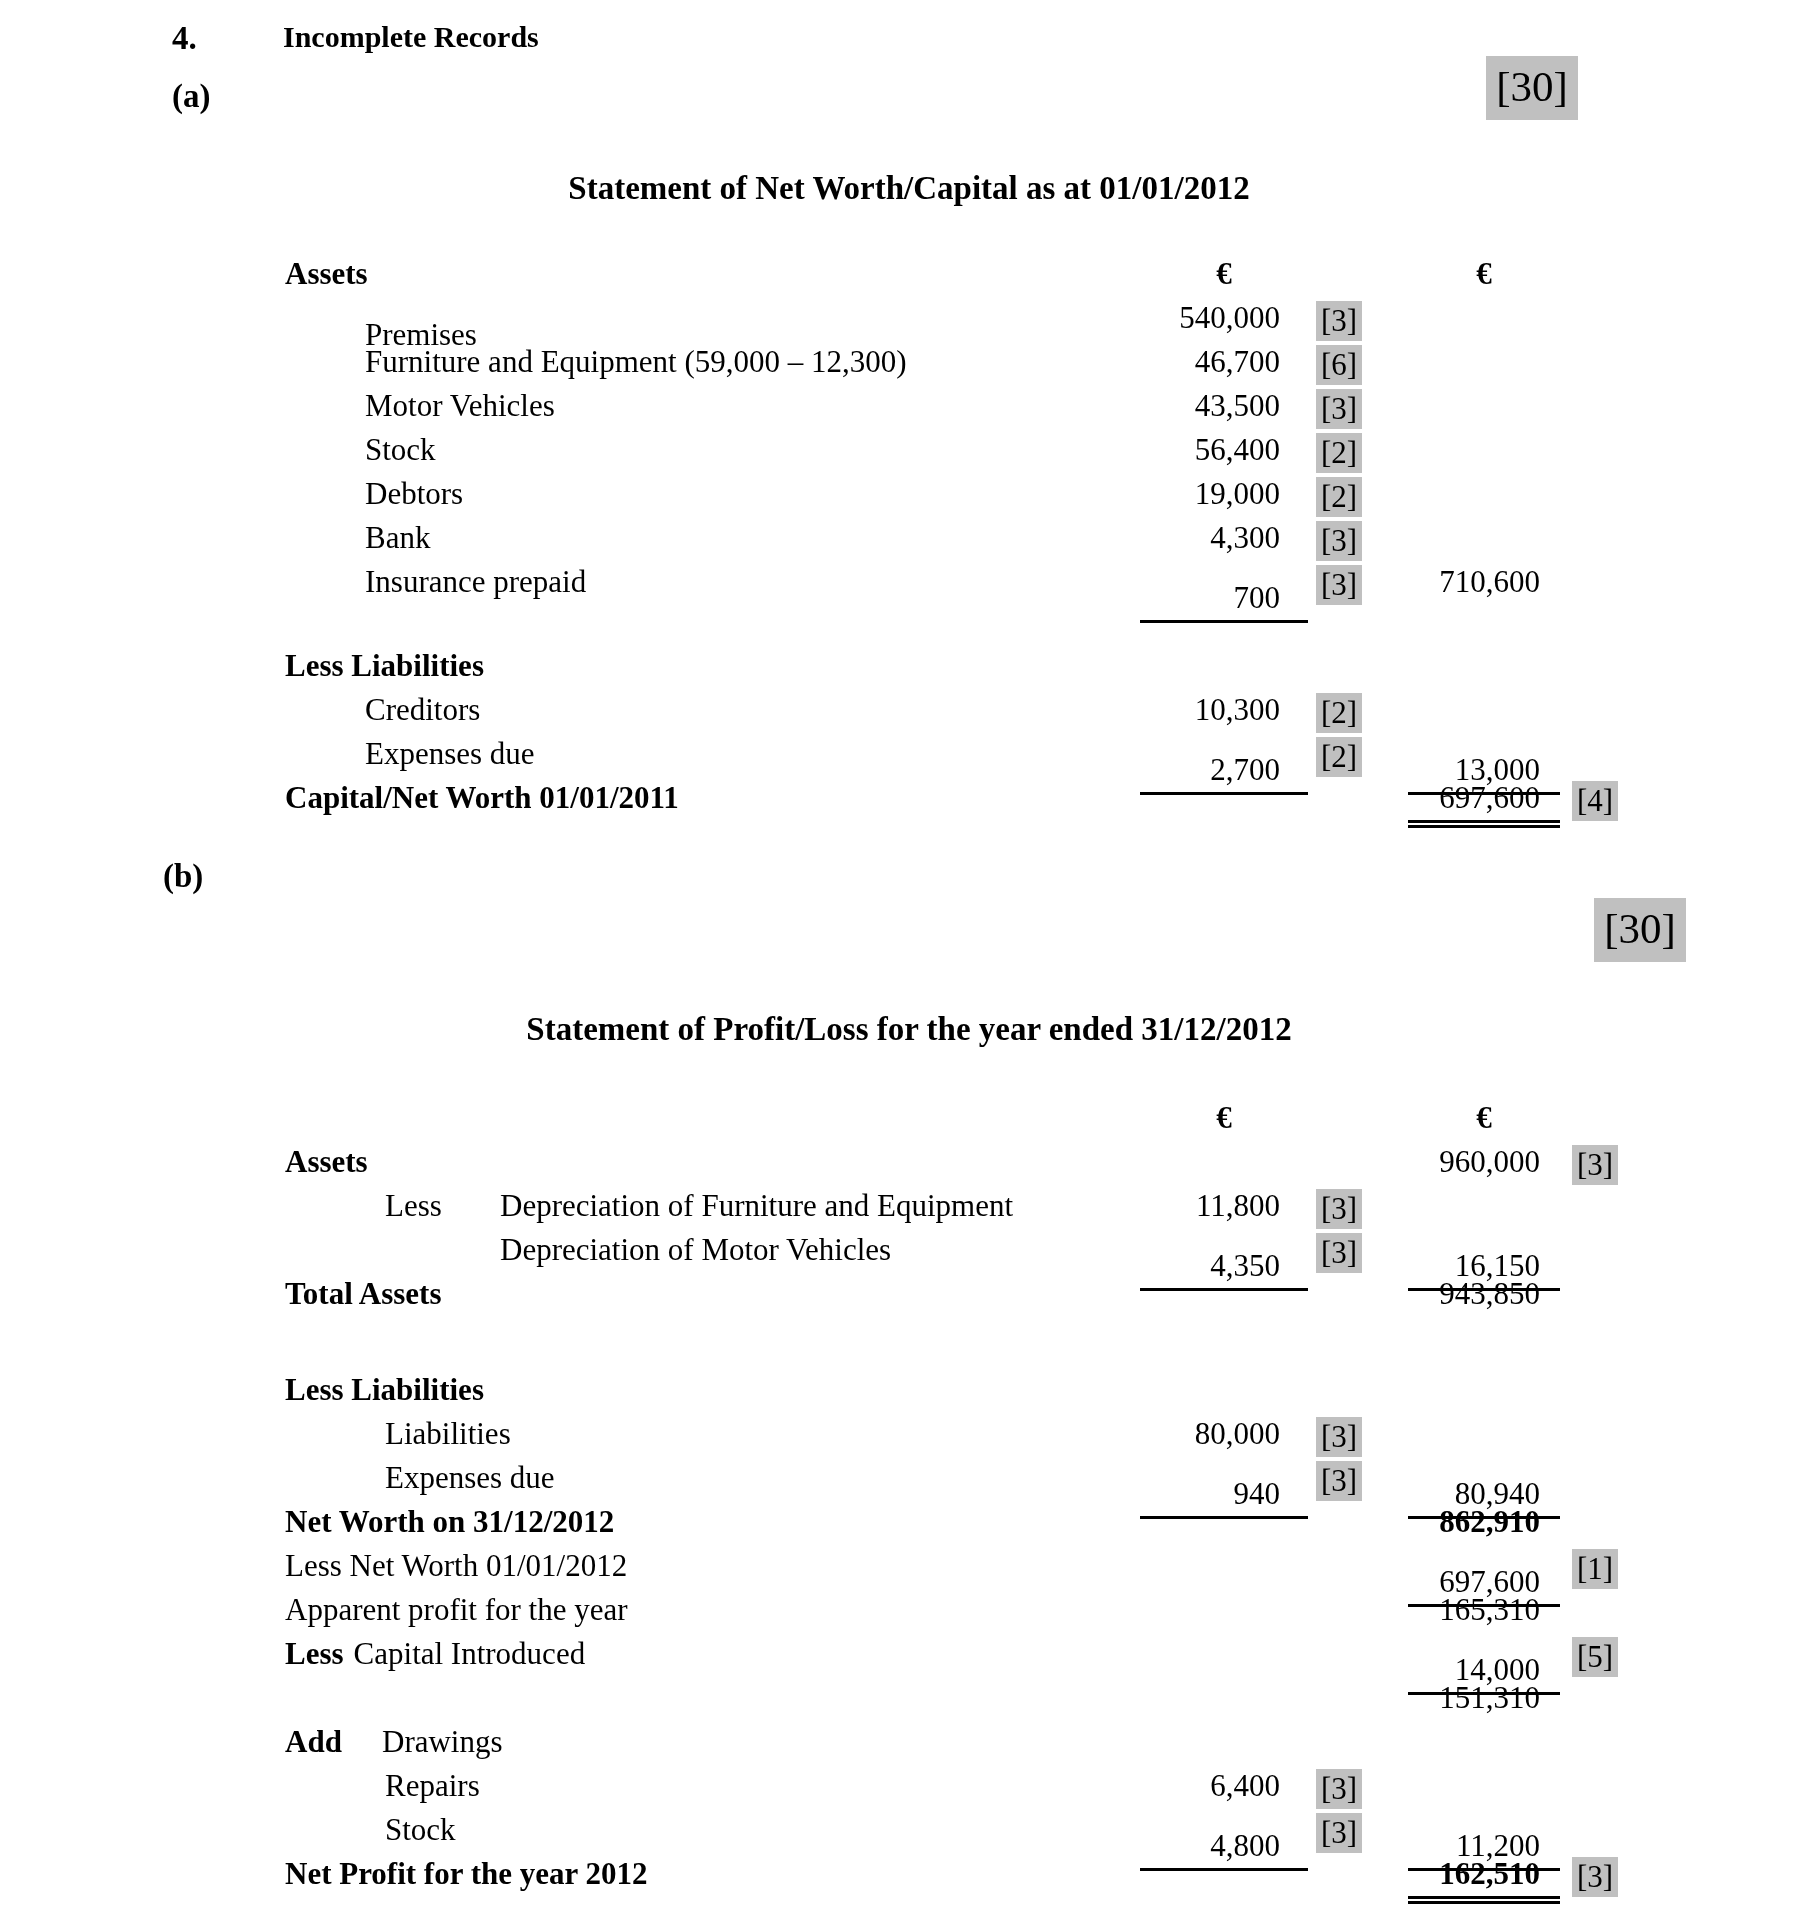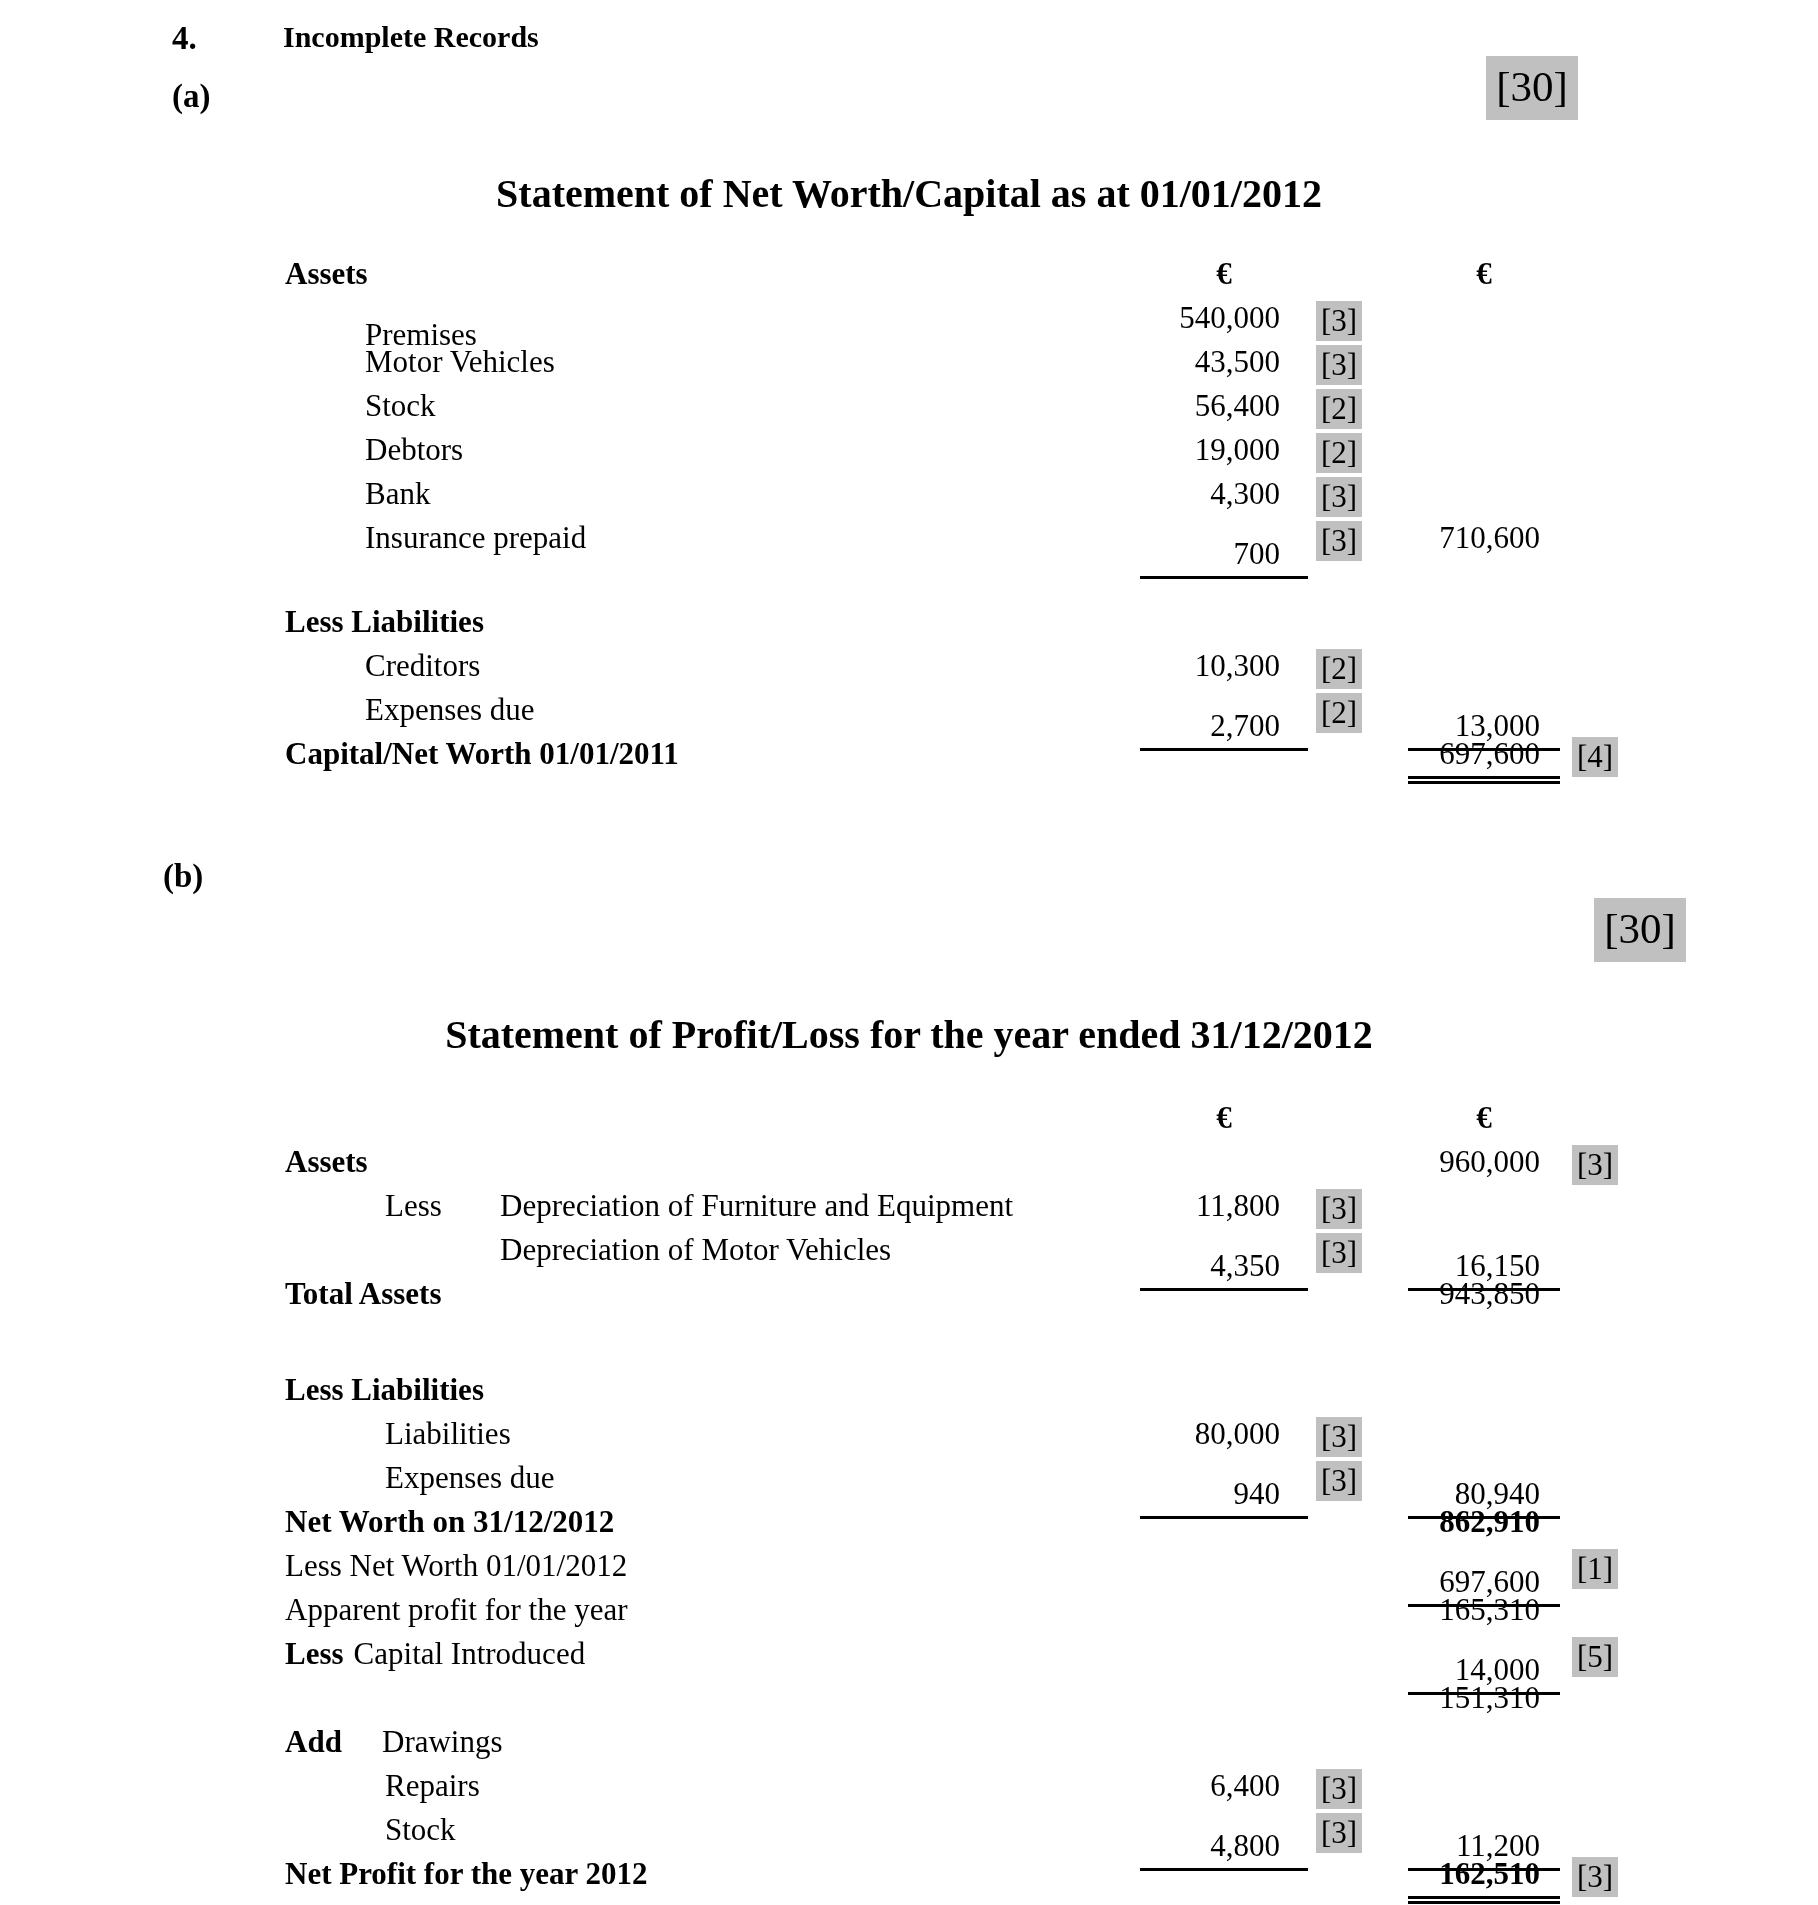--- a/index.html
+++ b/index.html
@@ -21,21 +21,21 @@
   .part-b{left:163px;top:858px;}
   .marks-badge{
     position:absolute;width:92px;height:64px;
     background:var(--hl,#c0c0c0);
     font-weight:normal;font-size:43px;line-height:62px;text-align:center;
   }
   .badge-a{left:1486px;top:56px;}
   .badge-b{left:1594px;top:898px;}
   .stmt-title{
     position:absolute;left:0;width:1818px;text-align:center;
-    font-weight:bold;font-size:40px;white-space:nowrap;
+    font-weight:bold;font-size:33px;white-space:nowrap;
   }
   .title-a{top:170px;}
   .title-b{top:1011px;}
   .stmt{position:absolute;left:285px;width:1375px;}
   .stmt-a{top:252px;}
   .stmt-b{top:1096px;}
   .row{
     display:grid;
     grid-template-columns:855px 168px 100px 152px 100px;
     height:44px;line-height:44px;
@@ -80,20 +80,27 @@
         <div class="c c-m2"></div>
       </div>
       <div class="row">
         <div class="c c-label" style="padding-left: 80px; margin-top: 17px;"><span>Premises</span></div>
         <div class="c c-a1">540,000</div>
         <div class="c c-m1"><span class="mark">[3]</span></div>
         <div class="c c-a2"></div>
         <div class="c c-m2"></div>
       </div>
       <div class="row">
+        <div class="c c-label" style="padding-left: 80px;"><span>Furniture and Equipment (59,000 – 12,300)</span></div>
+        <div class="c c-a1">46,700</div>
+        <div class="c c-m1"><span class="mark">[6]</span></div>
+        <div class="c c-a2"></div>
+        <div class="c c-m2"></div>
+      </div>
+      <div class="row">
         <div class="c c-label" style="padding-left: 80px;"><span>Motor Vehicles</span></div>
         <div class="c c-a1">43,500</div>
         <div class="c c-m1"><span class="mark">[3]</span></div>
         <div class="c c-a2"></div>
         <div class="c c-m2"></div>
       </div>
       <div class="row">
         <div class="c c-label" style="padding-left: 80px;"><span>Stock</span></div>
         <div class="c c-a1">56,400</div>
         <div class="c c-m1"><span class="mark">[2]</span></div>

